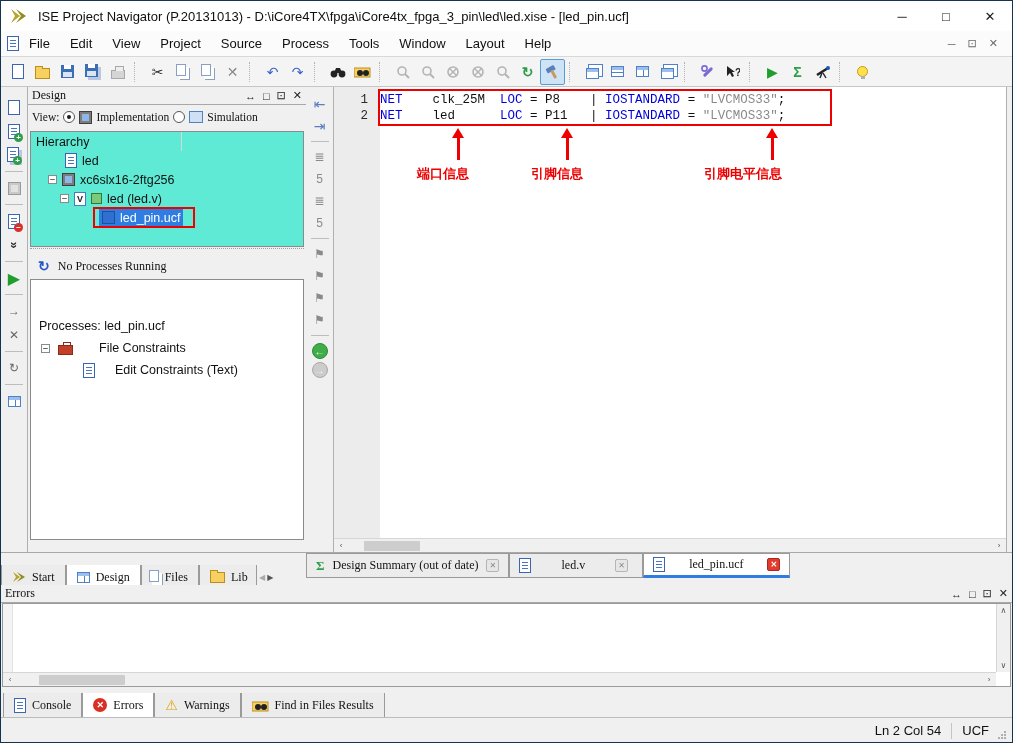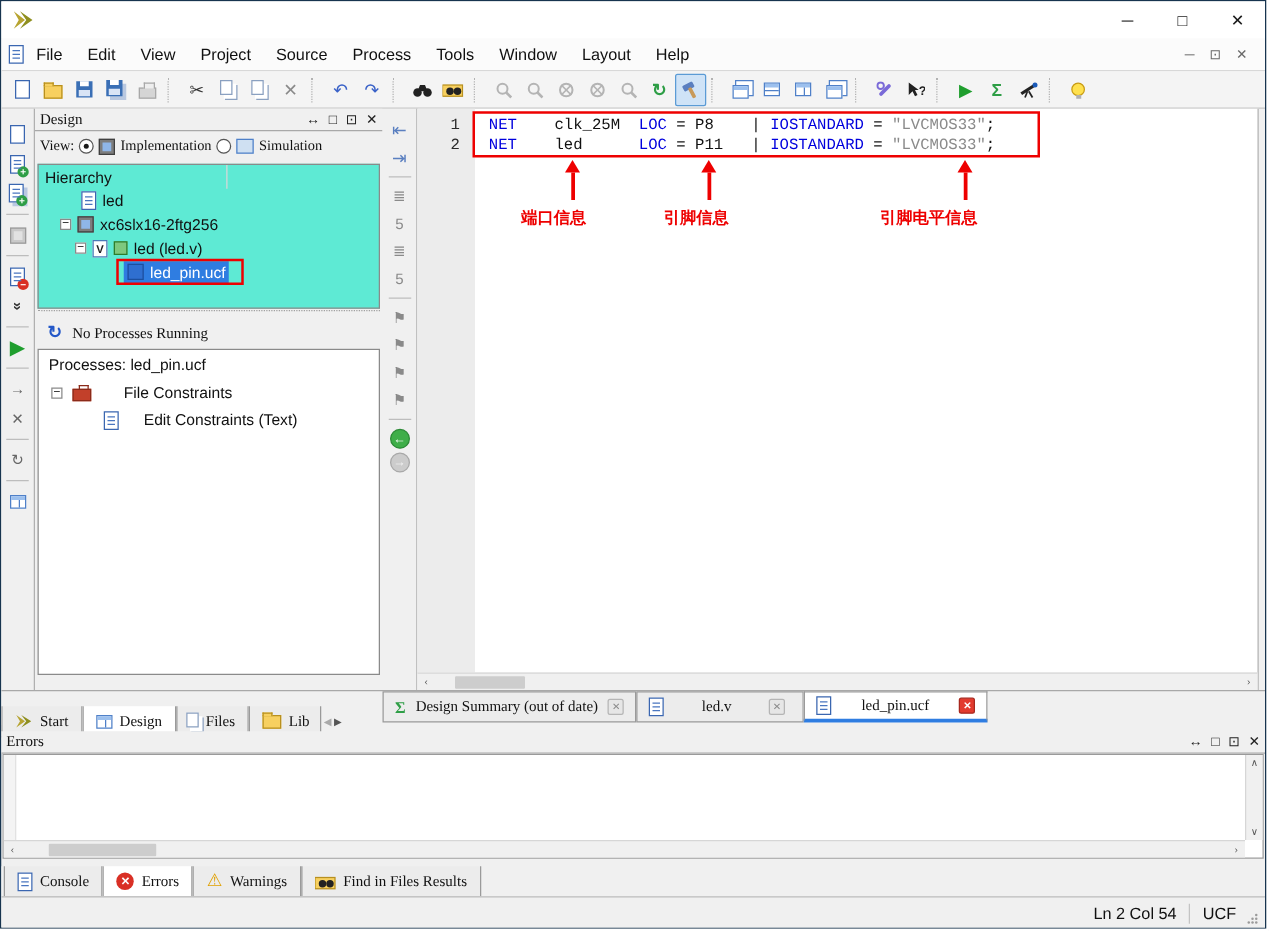--- a/index.html
+++ b/index.html
@@ -81,30 +81,30 @@
   .viewrow { height:24px; display:flex; align-items:center; gap:4px; padding:0 4px; font-size:11.5px; color:#111; }
   .hierbox { position:absolute; left:2px; right:2px; top:44px; height:116px; background:#5eead4; border:1px solid #8a8a8a; overflow:hidden; }
   .hierlabel { height:19px; display:flex; align-items:center; padding-left:5px; font-size:12.5px; color:#111; position:relative; }
   .hierlabel::after { content:""; position:absolute; left:150px; top:0; bottom:0; width:1px; background:#d8d8d8; }
   .trow { height:19px; display:flex; align-items:center; gap:5px; font-size:12.5px; color:#111; position:relative; }
   .sel { background:#2f7de1; color:#fff; padding:0 3px; }
   .redbox { position:absolute; border:2px solid #ee0000; pointer-events:none; }
   .splitdots { position:absolute; left:2px; right:2px; top:161px; height:5px; border-top:1px dotted #a0a0a0; }
   .prochdr { position:absolute; left:2px; right:2px; top:167px; height:24px; display:flex; align-items:center; gap:8px; padding-left:8px; font-size:12px; color:#111; background:#f0f0f0; }
   .procbox { position:absolute; left:2px; right:2px; top:192px; bottom:12px; background:#fff; border:1px solid #8a8a8a; overflow:hidden; }
-  .procline { font-size:12.5px; color:#111; padding:5px 0 4px 8px; }
+  .procline { font-size:12.5px; color:#111; padding:5px 0 4px 8px;margin-top:34px; }
 
   .editorstrip { position:absolute; left:305px; top:86px; width:28px; height:465px; background:#f0f0f0; border-right:1px solid #b0b0b0; display:flex; flex-direction:column; align-items:center; padding-top:6px; }
   .editorstrip .tbtn { width:24px; height:22px; font-size:12px; color:#8a8a8a; }
 
   .editor { position:absolute; left:333px; top:86px; width:673px; height:465px; background:#fff; border-right:1px solid #b0b0b0; }
   .gutter { position:absolute; left:0; top:0; width:46px; bottom:14px; background:#ececec; }
   .gutter .num { font-family:"Liberation Mono","DejaVu Sans Mono",monospace; font-size:12.5px; color:#2a2a2a; text-align:right; padding-right:12px; line-height:16px; }
   .codearea { position:absolute; left:46px; top:0; right:0; bottom:14px; padding-top:5px; }
-  .code { font-family:"Liberation Mono","DejaVu Sans Mono",monospace; font-size:12.5px; line-height:16px; white-space:pre; color:#111; padding-left:11px; }
+  .code { font-family:"Liberation Mono","DejaVu Sans Mono",monospace; font-size:12.5px; line-height:16px; white-space:pre; color:#111; padding-left:0; }
   .kw { color:#0000dd; }
   .str { color:#8a8a8a; }
   .annrect { position:absolute; left:44px; top:2px; width:454px; height:37px; border:2px solid #ee0000; pointer-events:none; }
   .arrow { position:absolute; width:3px; height:22px; background:#ee0000; }
   .arrow::before { content:""; position:absolute; top:-10px; left:-5px; border-left:6px solid transparent; border-right:6px solid transparent; border-bottom:10px solid #ee0000; }
   .annlabel { position:absolute; color:#ee0000; font-weight:bold; font-size:13px; white-space:nowrap; }
 
   
   .hscroll { position:absolute; left:0; right:0; bottom:0; height:14px; background:#f0f0f0; border-top:1px solid #d6d6d6; display:flex; align-items:center; }
   .sarrow { width:14px; text-align:center; font-size:8px; color:#555; flex:none; }
@@ -138,20 +138,21 @@
 </head>
 <body>
 
 <div class="window">
 
   <div class="titlebar">
     <svg width="20" height="16" style="margin-left:9px">
       <polygon points="1,1 10,8 1,15 5,8" fill="#b7a431"></polygon>
       <polygon points="6,1 16,8 6,15 11,8" fill="#8f8f1f"></polygon>
     </svg>
+    <span class="title-text">ISE Project Navigator (P.20131013) - D:\iCore4TX\fpga\iCore4tx_fpga_3_pin\led\led.xise - [led_pin.ucf]</span>
     <div class="win-controls">
       <span class="win-btn">─</span>
       <span class="win-btn">□</span>
       <span class="win-btn">✕</span>
     </div>
   </div>
 
   <div class="menubar">
     <span class="doc-lines"></span>
     <span class="menu-item">File</span>

